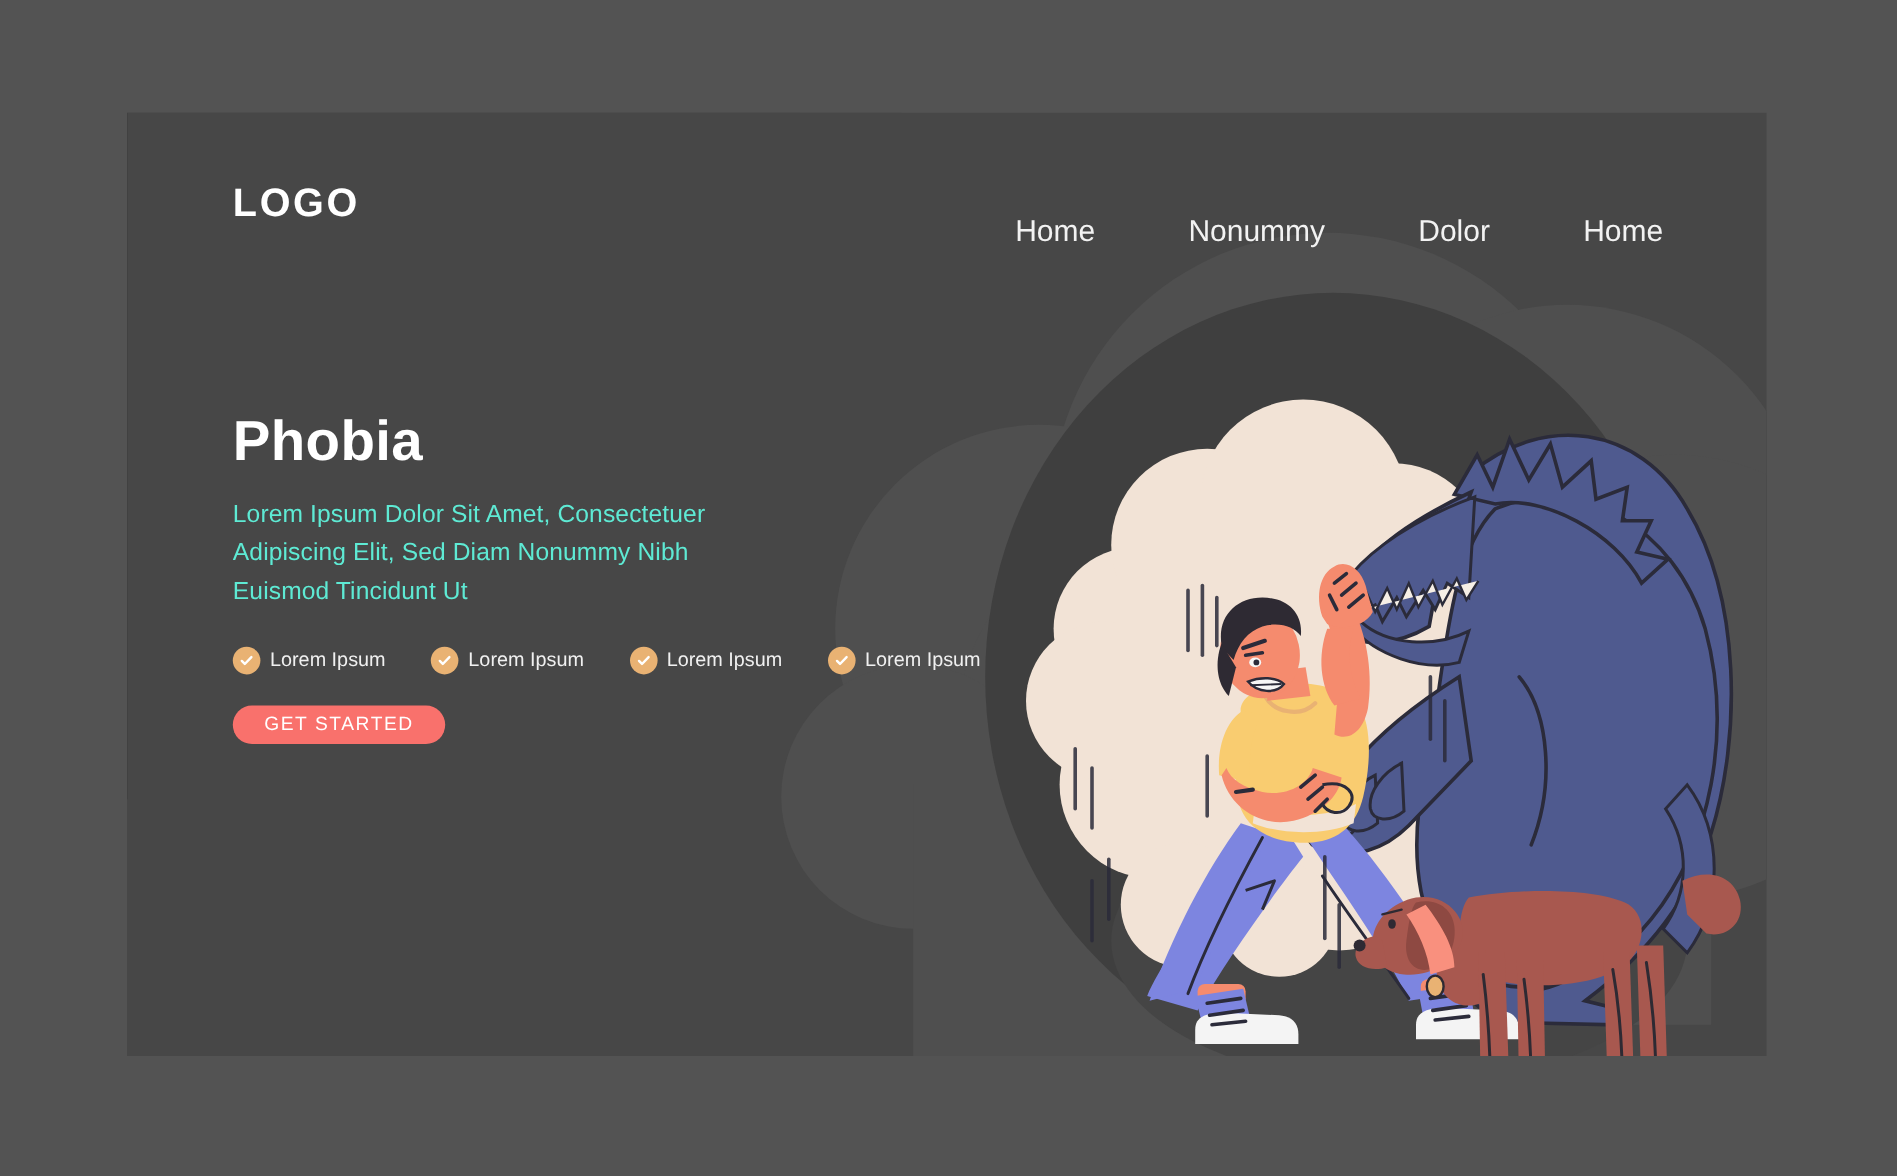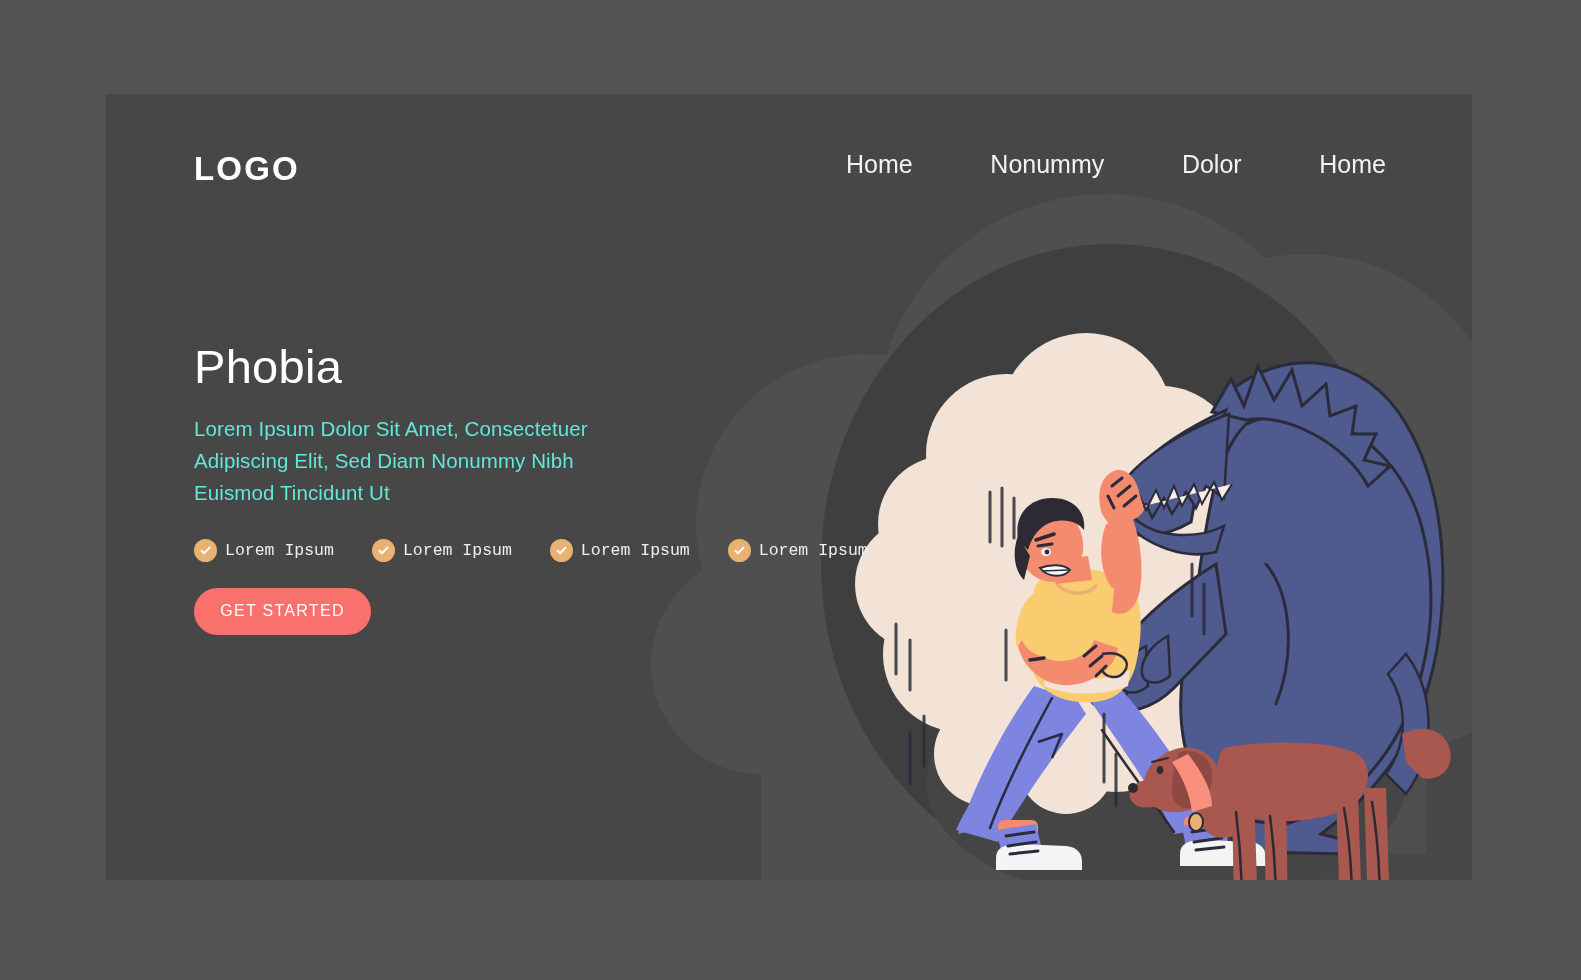--- a/index.html
+++ b/index.html
@@ -79,34 +79,35 @@
     justify-content: space-between;
     align-items: baseline;
   }
   .nav-link {
     color: #f2f2f2;
     font-size: 25px;
     font-weight: 400;
     text-decoration: none;
     cursor: pointer;
     white-space: nowrap;
+    margin-top: 29px;
   }
 
   
   #hero {
     position: absolute;
     left: 88px;
     top: 248px;
     width: 540px;
     z-index: 40;
   }
   #hero-title {
     color: #ffffff;
     font-size: 47px;
-    font-weight: 400;
+    font-weight: 700;
     margin: 0 0 22px 0;
     line-height: 1.05;
     letter-spacing: 0.3px;
   }
   #hero-sub {
     color: #5eead4;
     font-size: 20.5px;
     line-height: 1.55;
     margin: 0 0 30px 0;
     width: 425px;
@@ -118,21 +119,20 @@
     align-items: center;
     gap: 0px;
     margin-bottom: 26px;
   }
   .feature {
     display: flex;
     align-items: center;
     gap: 8px;
     margin-right: 38px;
     cursor: default;
-    font-family: Liberation Mono, monospace;
   }
   .feature:last-child { margin-right: 0; }
   .check-icon {
     width: 23px;
     height: 23px;
     border-radius: 50%;
     background: #e9b273;
     display: flex;
     align-items: center;
     justify-content: center;
@@ -143,21 +143,21 @@
     color: #f0f0f0;
     font-size: 16.5px;
     white-space: nowrap;
   }
 
   #cta {
     display: inline-flex;
     align-items: center;
     justify-content: center;
     width: 177px;
-    height: 47px;
+    height: 32px;
     border-radius: 28px;
     background: #f9716c;
     border: none;
     color: #ffffff;
     font-size: 16px;
     letter-spacing: 1.3px;
     cursor: pointer;
     font-family: "Liberation Sans", sans-serif;
   }
 

